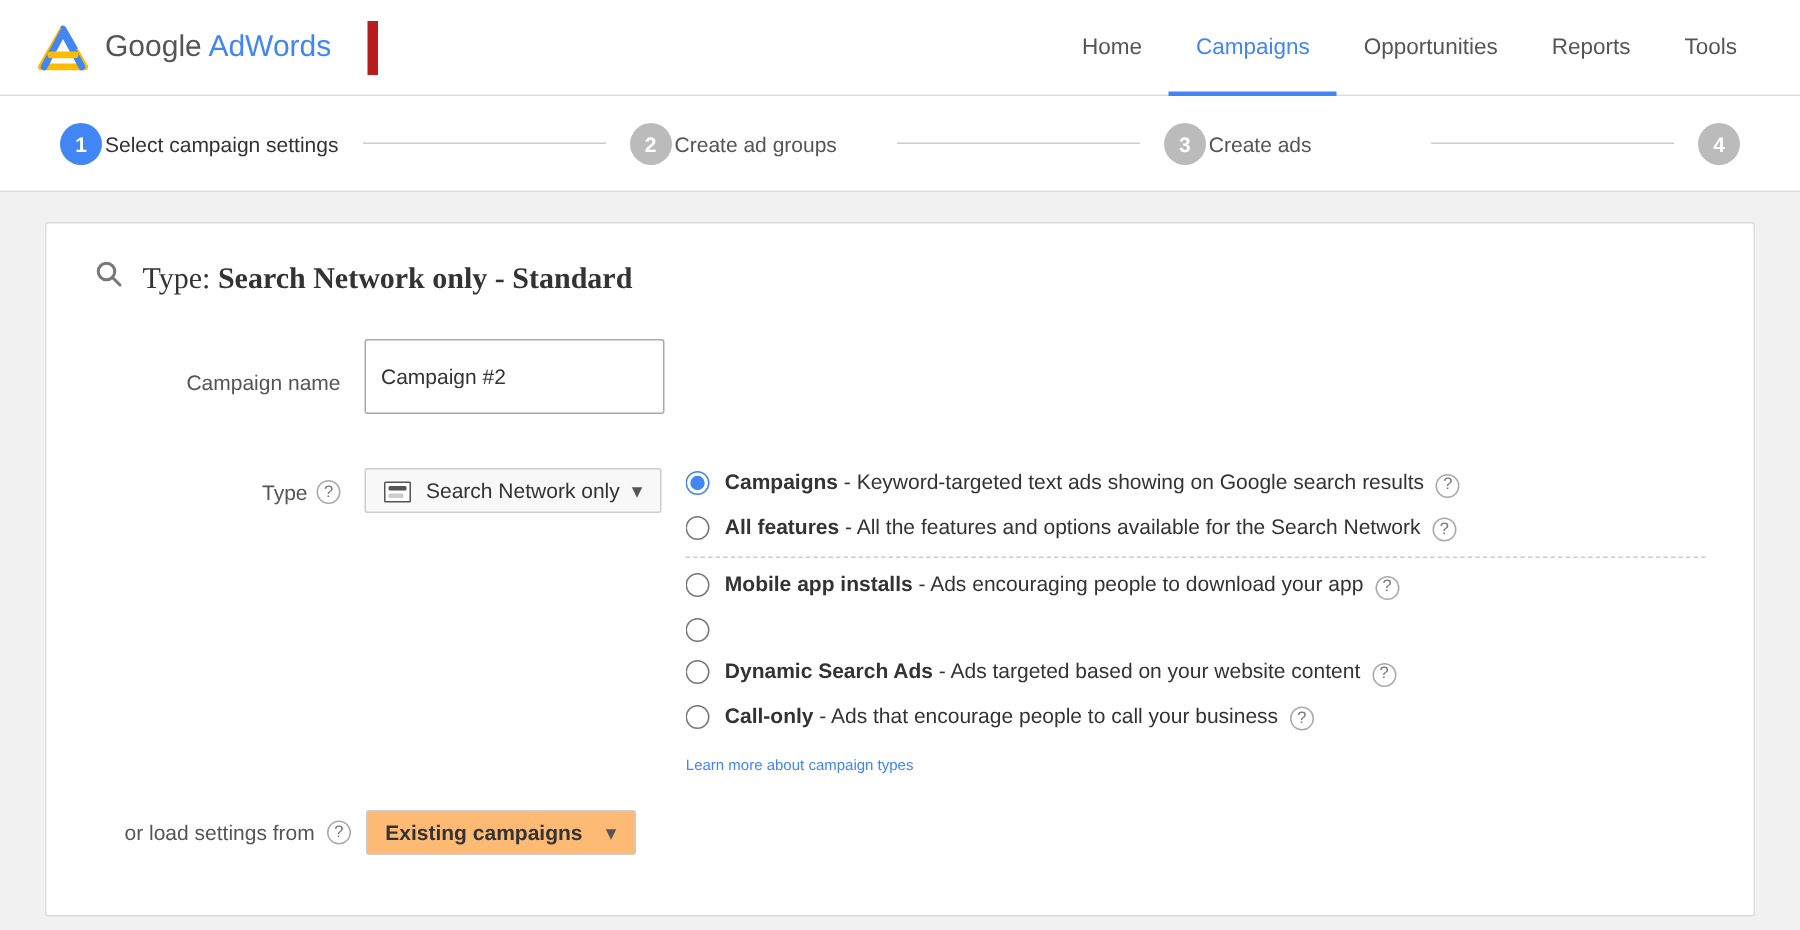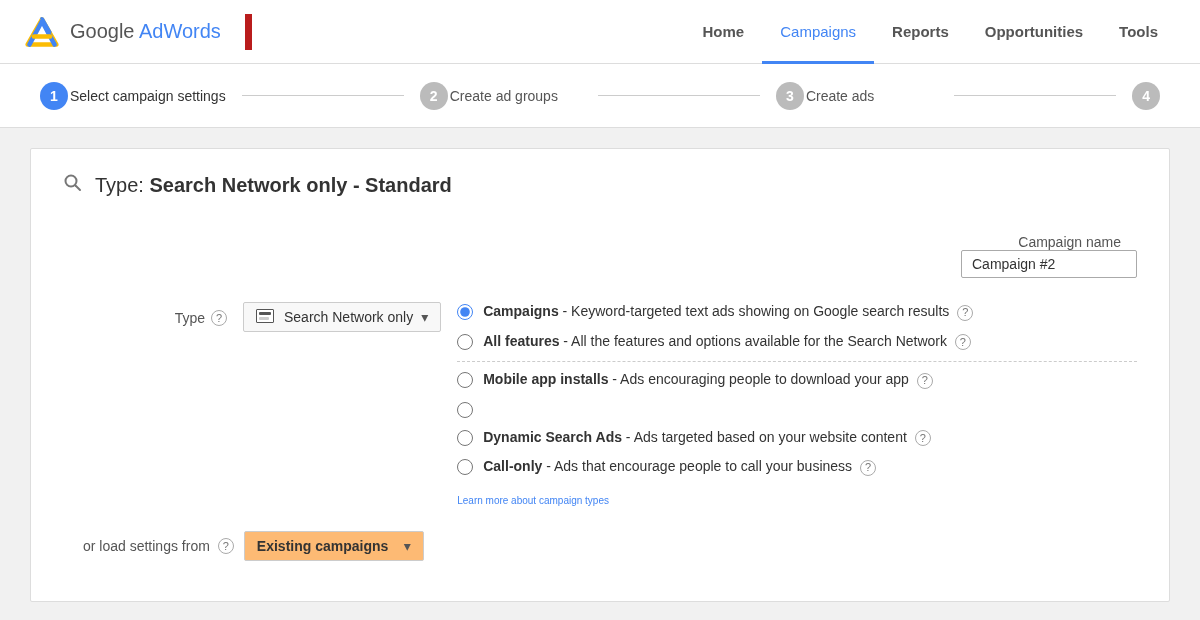--- a/index.html
+++ b/index.html
@@ -49,21 +49,20 @@
     .nav-item {
       padding: 0 18px;
       height: 64px;
       display: flex;
       align-items: center;
       color: #555;
       font-size: 15px;
       cursor: pointer;
       text-decoration: none;
       position: relative;
-      font-weight: bold;
     }
     .nav-item.active {
       color: #4285f4;
       font-weight: 500;
     }
     .nav-item.active::after {
       content: '';
       position: absolute;
       bottom: 0;
       left: 0;
@@ -121,61 +120,61 @@
     .main {
       background: #fff;
       margin: 20px 30px;
       padding: 24px 32px 40px;
       border: 1px solid #ddd;
       border-radius: 2px;
     }
 
     .type-header {
       display: flex;
-      align-items: center;
+      align-items: flex-end;
       margin-bottom: 28px;
+      font-family: Liberation Serif, serif;
     }
     .type-header-icon {
       color: #777;
       margin-right: 12px;
       font-size: 18px;
     }
     .type-header-text {
       font-size: 20px;
       color: #333;
     }
     .type-header-text strong {
       font-weight: bold;
     }
 
     
     .form-section {
       padding-left: 20px;
     }
     .form-row {
       display: flex;
-      align-items: flex-end;
-      margin-bottom: 24px;
-      flex-direction: column;
+      align-items: center;
+      margin-bottom: 36px;
     }
     .form-label {
       width: 160px;
       padding-top: 8px;
       text-align: right;
       color: #555;
       font-size: 14px;
       flex-shrink: 0;
       padding-right: 16px;
     }
     .form-input {
       border: 1px solid #aaa;
       border-radius: 2px;
-      padding: 5px 10px;
-      font-size: 14px;
-      width: 176px;
+      padding: 16px 10px;
+      font-size: 14px;
+      width: 200px;
       outline: none;
       color: #333;
     }
 
     .type-row {
       display: flex;
       align-items: flex-start;
       margin-bottom: 24px;
     }
     .type-label-area {
@@ -203,21 +202,21 @@
       border: 1px solid #aaa;
       color: #777;
       font-size: 11px;
       cursor: pointer;
       flex-shrink: 0;
     }
 
     
     .dropdown-btn {
       display: flex;
-      align-items: flex-start;
+      align-items: flex-end;
       gap: 8px;
       border: 1px solid #ccc;
       border-radius: 2px;
       background: #f8f8f8;
       padding: 6px 12px;
       cursor: pointer;
       font-size: 14px;
       color: #333;
       min-width: 190px;
       white-space: nowrap;
@@ -294,22 +293,22 @@
       <line x1="11" y1="25" x2="29" y2="25" stroke="#fbbc04" stroke-width="5" stroke-linecap="round"></line>
     </svg>
     <span class="logo-text">
       Google <span>AdWords</span>
     </span>
   </div>
 
   <nav class="nav">
     <a class="nav-item">Home</a>
     <a class="nav-item active">Campaigns</a>
+    <a class="nav-item">Opportunities</a>
     <a class="nav-item">Reports</a>
-    <a class="nav-item">Opportunities</a>
     <a class="nav-item">Tools</a>
   </nav>
 </header>
 
 <div class="wizard">
   <div class="wizard-step">
     <div class="step-circle active">1</div>
     <span class="step-label active">Select campaign settings</span>
   </div>
   <div class="step-line"></div>

